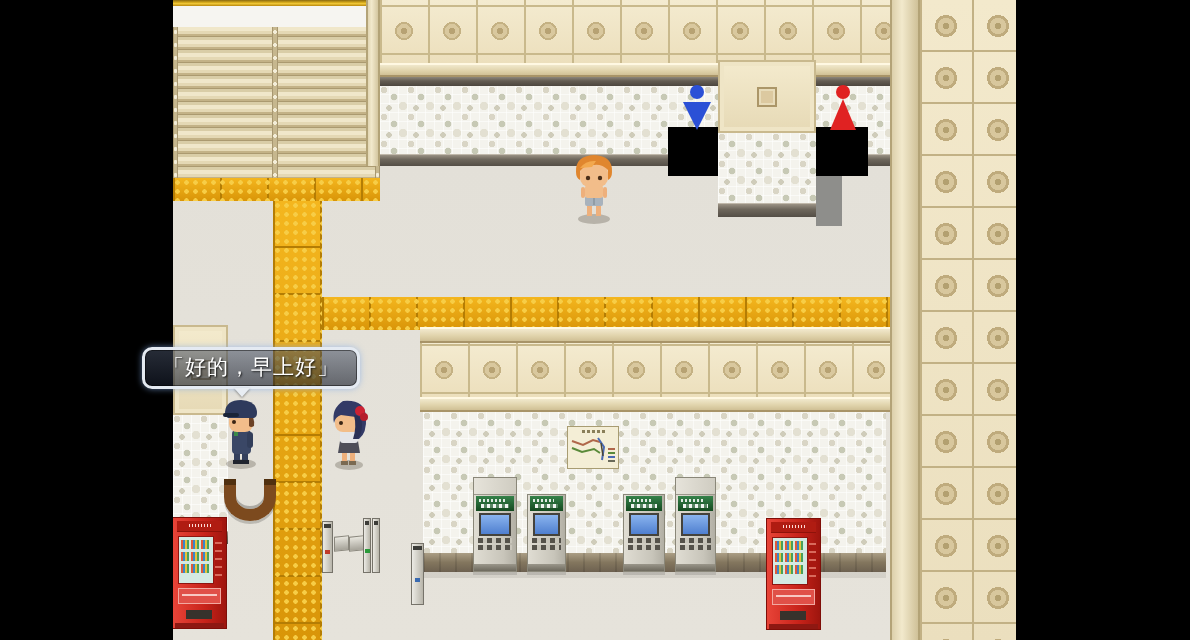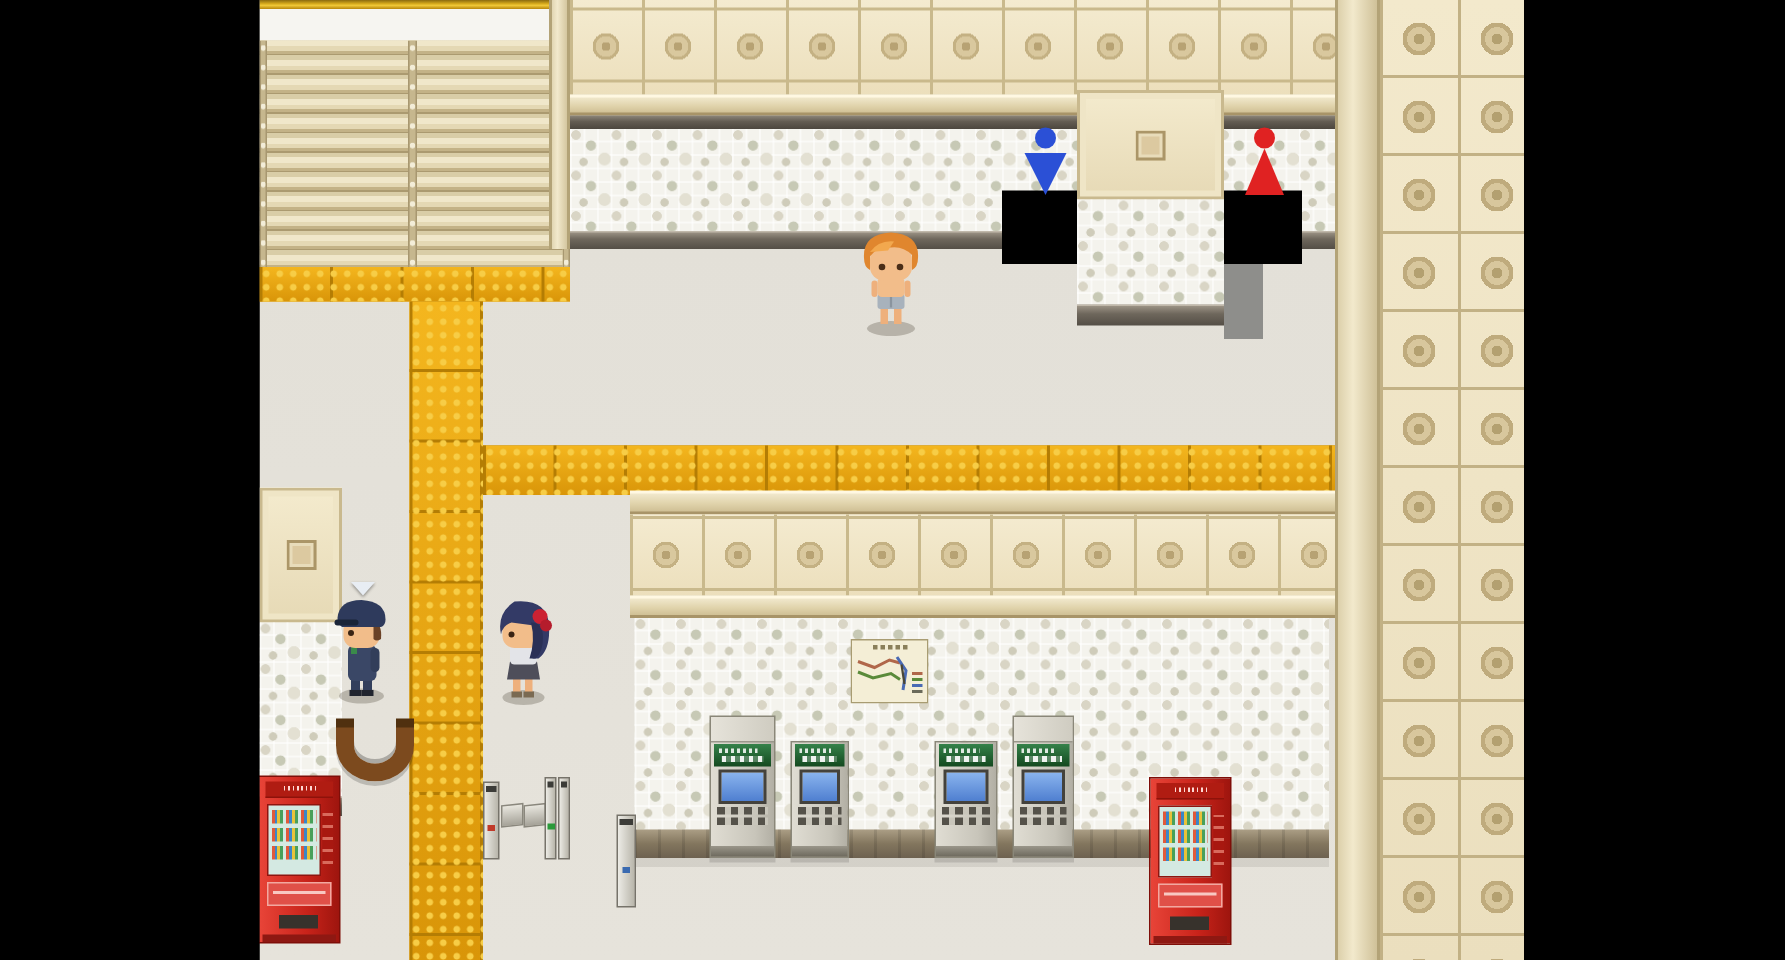--- a/index.html
+++ b/index.html
@@ -321,15 +321,16 @@
     <path d="M14 2 Q36 0 37 18 Q38 34 30 40 L26 40 Q30 28 27 18 L12 16 Q6 18 5 24 Q2 10 14 2 Z" fill="#333a66"></path>
     <path d="M25 16 Q33 16 33 26 Q33 36 28 40 L24 40 Q28 28 25 16 Z" fill="#2a3056"></path>
     <circle cx="31" cy="12" r="5" fill="#cc2233"></circle>
       <circle cx="35" cy="18" r="4" fill="#b51c2c"></circle>
     <circle cx="12" cy="24" r="2" fill="#3a2414"></circle>
   </svg>
 
   <div class="abs bar" style="left:0;top:0;width:173px;height:640px;"></div>
   <div class="abs bar" style="left:1016px;top:0;width:174px;height:640px;"></div>
 
+  <div class="abs bubble" style="left:142px;top:347px;width:212px;height:36px;">「好的，早上好」</div>
   <div class="abs bubble-tail" style="left:234px;top:388px;"></div>
 
 </div>
 
 </body></html>

